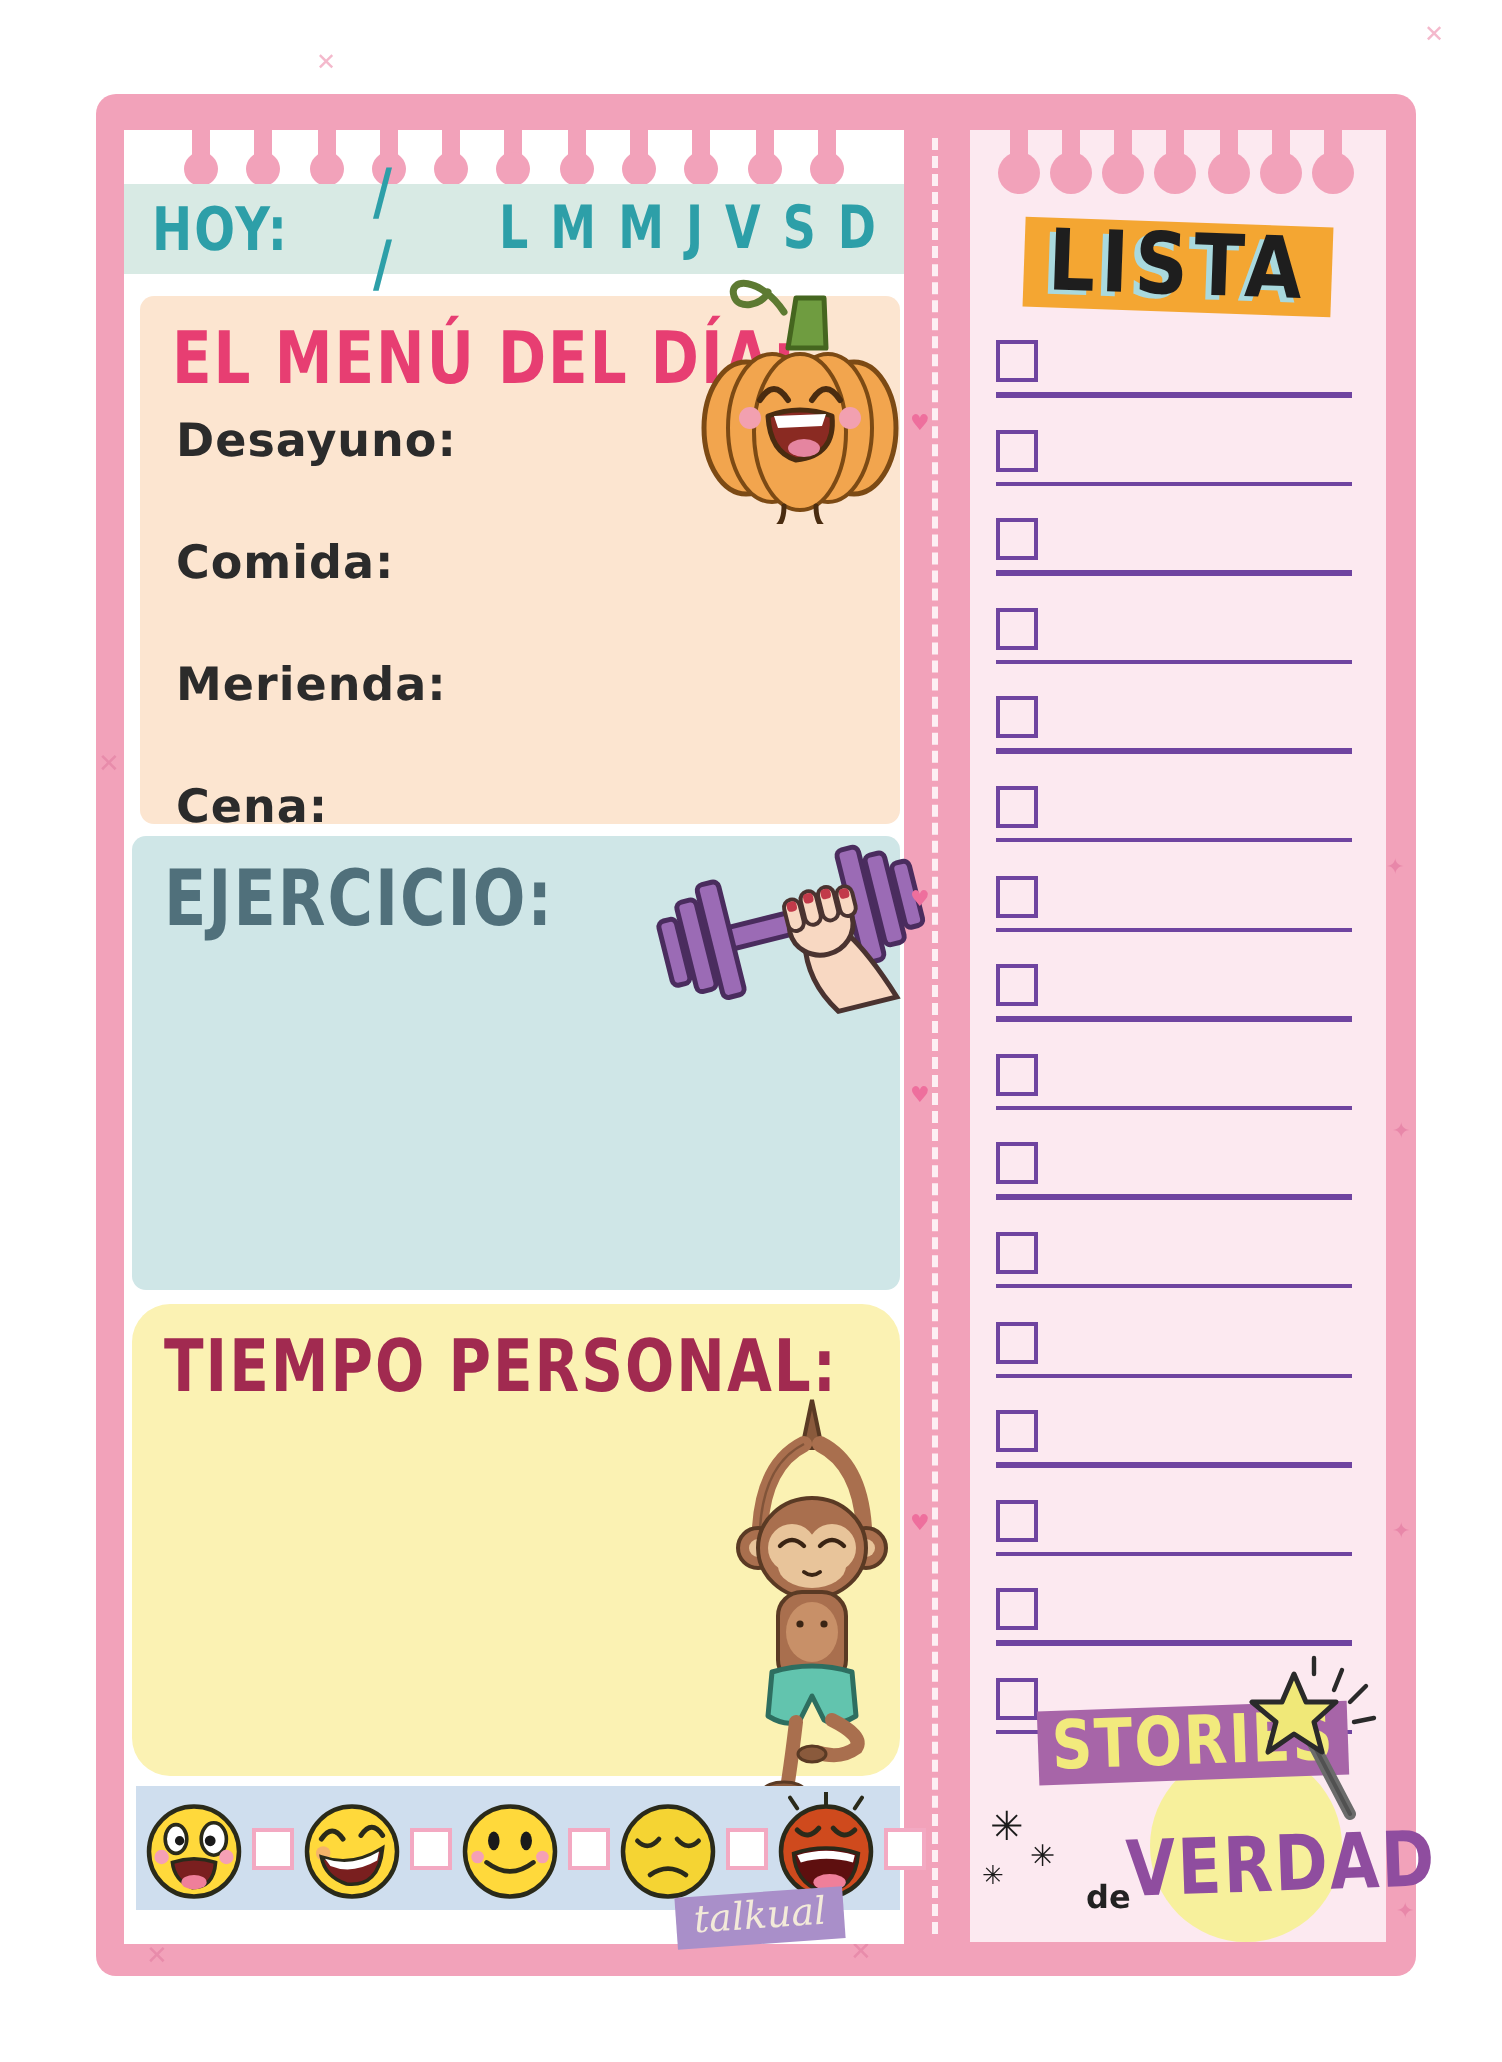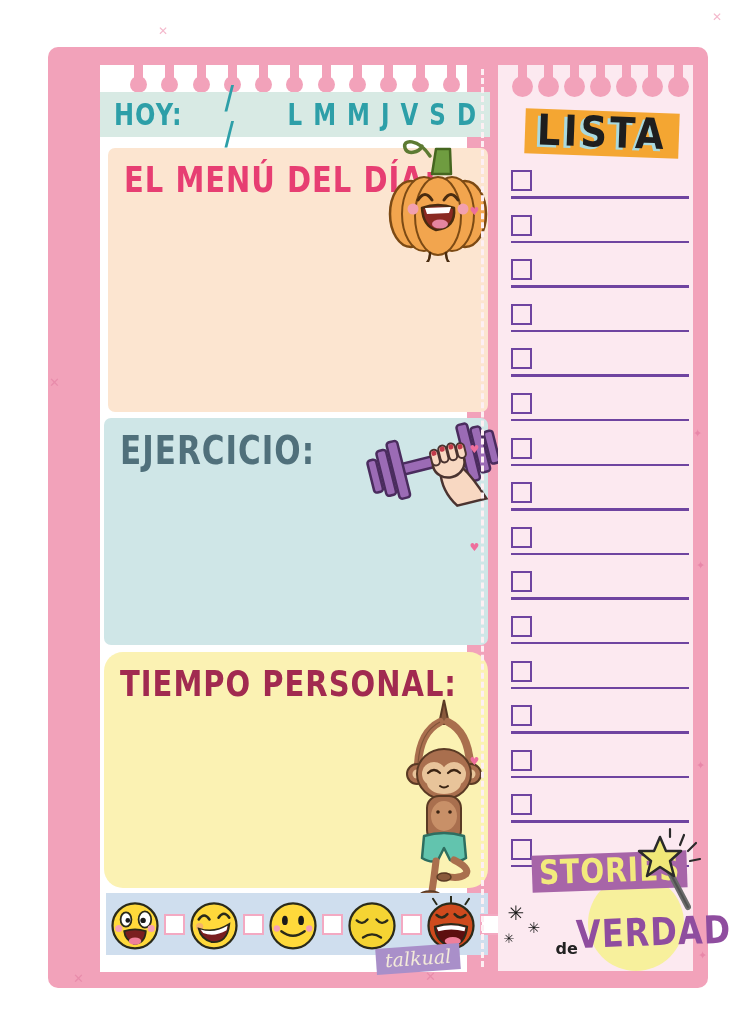--- a/index.html
+++ b/index.html
@@ -5,21 +5,21 @@
   * { margin:0; padding:0; box-sizing:border-box; }
   body {
     width:751px; height:1031px; position:relative; background:#ffffff;
     font-family:"DejaVu Sans", sans-serif; overflow:hidden;
   }
   .frame {
     position:absolute; left:48px; top:47px; width:660px; height:941px;
     background:#f2a2ba; border-radius:10px;
   }
   .inner { position:absolute; left:14px; top:18px; width:631px; height:907px; display:flex; }
-  .left-card { position:relative; width:390px; height:907px; background:#ffffff;margin-left:38px; }
+  .left-card { position:relative; width:390px; height:907px; background:#ffffff; }
   .perf-strip { position:relative; width:33px; height:907px; }
   .perf-line { position:absolute; left:14px; top:4px; height:898px; border-left:3px dashed #fdeff3; }
   .perf-heart { position:absolute; left:3px; color:#ee6f9d; font-size:11px; }
   .right-card { position:relative; width:208px; height:906px; background:#fce9f0; }
 
   
   .tabs { position:absolute; top:-1px; left:30px; width:330px; display:flex; justify-content:space-between; }
   .tab { position:relative; width:17px; height:30px; }
   .tab .stem { position:absolute; left:4px; top:0; width:9px; height:16px; background:#f2a2ba; }
   .tab .bulb { position:absolute; left:0; top:12px; width:17px; height:17px; border-radius:50%; background:#f2a2ba; }
@@ -178,20 +178,26 @@
           <span>M</span>
           <span>J</span>
           <span>V</span>
           <span>S</span>
           <span>D</span>
         </span>
       </div>
 
       <div class="section menu-sec">
         <span class="sec-title hand">EL MENÚ DEL DÍA:</span>
+        <div class="fields">
+          <span>Desayuno:</span>
+          <span>Comida:</span>
+          <span>Merienda:</span>
+          <span>Cena:</span>
+        </div>
         <svg class="illu pumpkin" width="120" height="128" viewBox="0 0 120 128">
           <path d="M52,22 C40,4 24,5 27,14 C29,21 41,19 44,12" fill="none" stroke="#5d7a32" stroke-width="3.5" stroke-linecap="round"></path>
           <path d="M54,40 L58,15 L72,15 L73,40 Z" fill="#6f9c40" stroke="#45661f" stroke-width="2.5" stroke-linejoin="round"></path>
           <ellipse cx="33" cy="80" rx="21" ry="33" fill="#f2a54e" stroke="#7c4a14" stroke-width="2.5"></ellipse>
           <ellipse cx="87" cy="80" rx="21" ry="33" fill="#f2a54e" stroke="#7c4a14" stroke-width="2.5"></ellipse>
           <ellipse cx="46" cy="80" rx="22" ry="37" fill="#f2a54e" stroke="#7c4a14" stroke-width="2"></ellipse>
           <ellipse cx="74" cy="80" rx="22" ry="37" fill="#f2a54e" stroke="#7c4a14" stroke-width="2"></ellipse>
           <ellipse cx="60" cy="82" rx="23" ry="39" fill="#f2a54e" stroke="#7c4a14" stroke-width="2"></ellipse>
           <path d="M40,66 Q47,55 54,66" fill="none" stroke="#4a2c10" stroke-width="3" stroke-linecap="round"></path>
           <path d="M66,66 Q73,55 80,66" fill="none" stroke="#4a2c10" stroke-width="3" stroke-linecap="round"></path>

